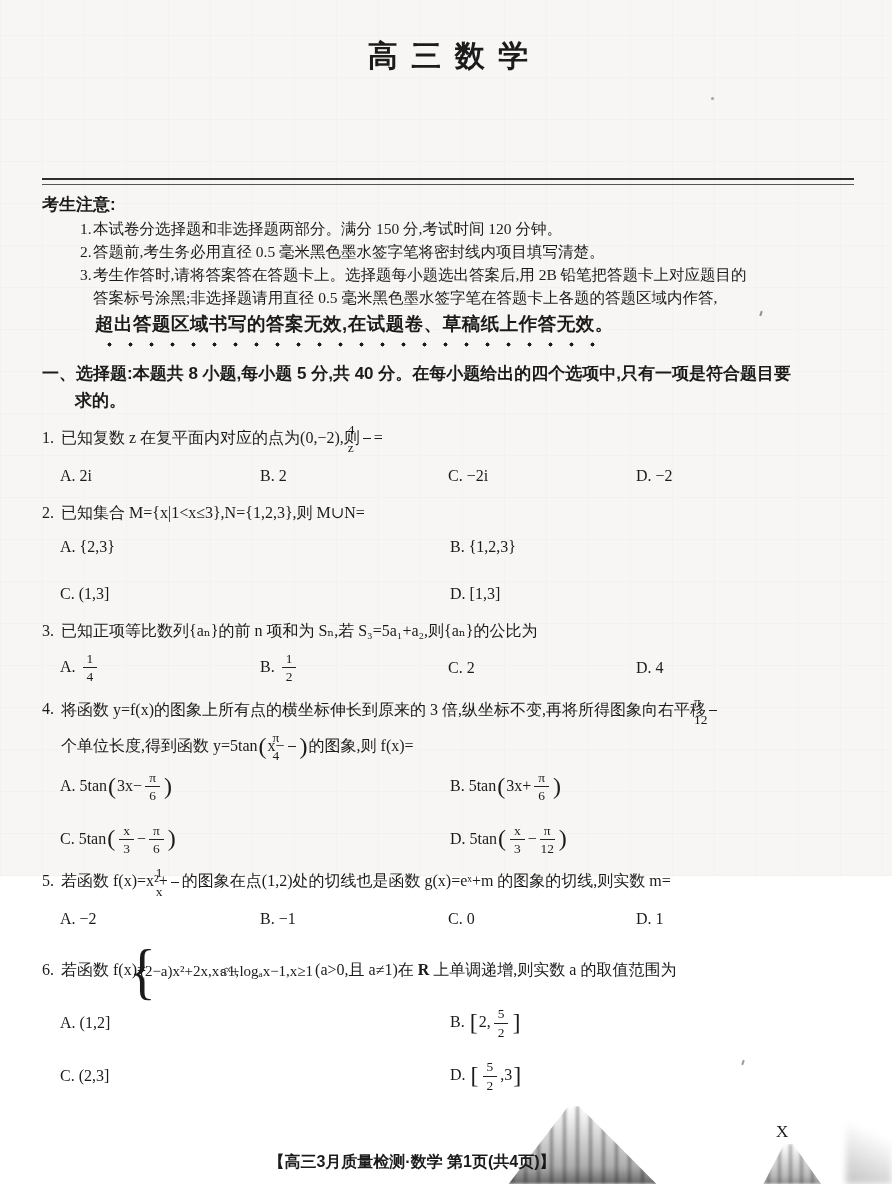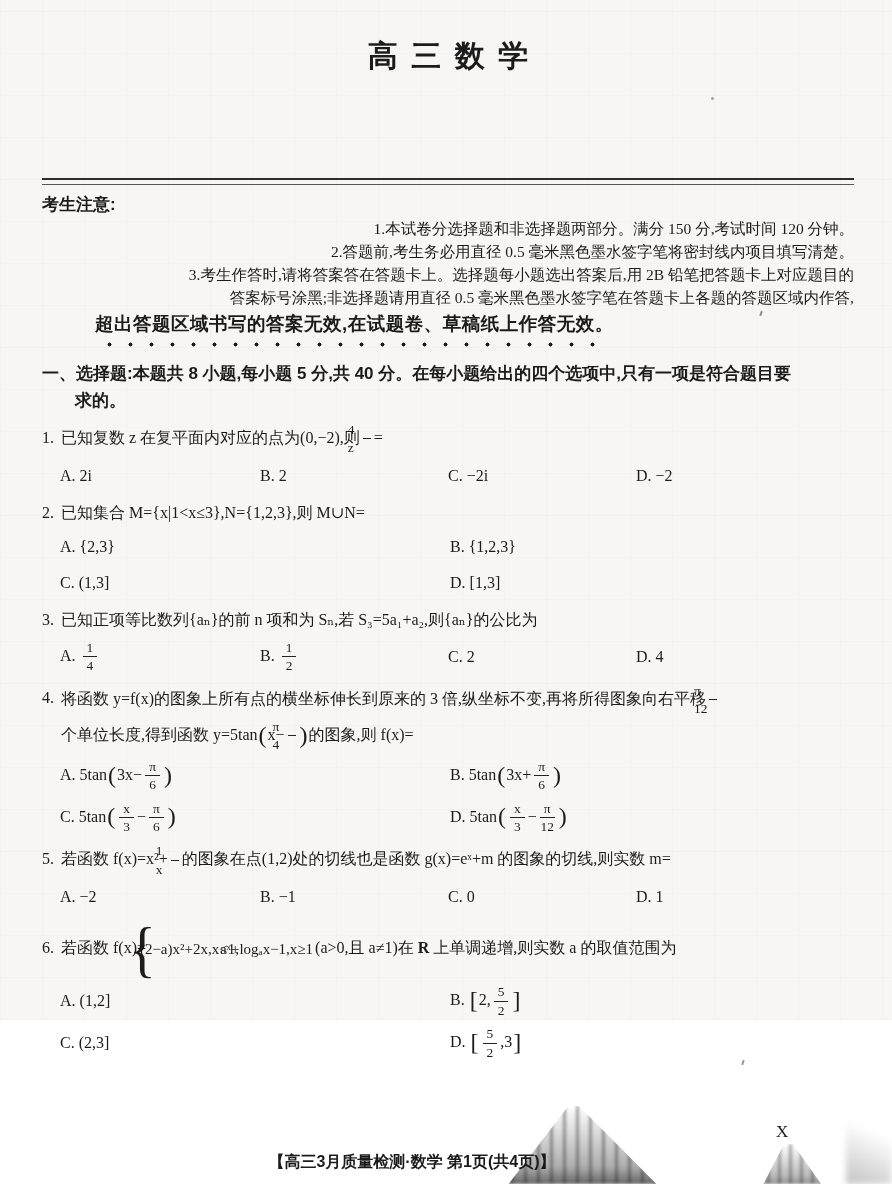--- a/index.html
+++ b/index.html
@@ -2,41 +2,41 @@
 <html><head>
 <meta charset="utf-8">
 <style>
   html,body{margin:0;padding:0;}
   body{
     width:892px;height:1184px;overflow:hidden;
     font-family:"Liberation Serif","DejaVu Serif",serif;
     color:#1b1b1b;background:#fff;
   }
   .page{
-    position:relative;width:892px;height:1020px;box-sizing:border-box;
+    position:relative;width:892px;height:876px;box-sizing:border-box;
     padding:34px 38px 12px 42px;
     background:#f7f6f4;
     background-image:
       repeating-linear-gradient(0deg, rgba(190,190,190,.07) 0 1px, transparent 1px 42px),
       repeating-linear-gradient(90deg, rgba(190,190,190,.07) 0 1px, transparent 1px 42px);
   }
   
   .title{
     text-align:center;font-size:30px;font-weight:600;line-height:44px;
     letter-spacing:0.45em;text-indent:0.45em;
     font-family:"Liberation Serif","DejaVu Serif",serif;
   }
   .rule{height:4px;border-top:2px solid #2e2e2e;border-bottom:1px solid #555;margin-top:100px;}
   
   .notice-header{
     margin-top:8px;font-size:17px;font-weight:700;line-height:24px;
     font-family:"Liberation Sans","DejaVu Sans",sans-serif;
   }
   .n-item{padding-left:51px;font-size:15.5px;}
-  .n-line{line-height:23px;text-indent:-13px;text-align:right;}
+  .n-line{line-height:23px;text-indent:-13px;}
   .n-line.cont{text-indent:0;}
   .n-num{display:inline-block;width:13px;text-indent:0;}
   .n-bold{
     margin-left:2px;font-size:18.5px;font-weight:700;line-height:29px;letter-spacing:.5px;
     font-family:"Liberation Sans","DejaVu Sans",sans-serif;
   }
   .dots{
     margin:0 0 2px 4px;height:9px;width:500px;
     background-image:radial-gradient(circle, #1a1a1a 1.8px, transparent 2.2px);
     background-size:21px 9px;background-position:2px 2px;background-repeat:repeat-x;
@@ -46,21 +46,21 @@
     margin-top:13px;font-size:17px;font-weight:700;
     font-family:"Liberation Sans","DejaVu Sans",sans-serif;
   }
   .sec-line{line-height:27px;}
   .sec-line2{padding-left:33px;}
   
   .questions{margin-top:0;}
   .q{margin-top:7px;font-size:16px;}
   .q-stem{line-height:30px;padding-left:19px;text-indent:-19px;}
   .q-stem .q-num{display:inline-block;width:19px;text-indent:0;}
-  .opts{display:grid;padding-left:18px;row-gap:6px;margin-top:4px;align-items:center;}
+  .opts{display:grid;padding-left:18px;row-gap:17px;margin-top:4px;align-items:center;}
   .opts-4{grid-template-columns:200px 188px 188px 1fr;}
   .opts-2{grid-template-columns:390px 1fr;}
   .option{white-space:nowrap;line-height:30px;}
   
   .frac{
     display:inline-flex;flex-direction:column;align-items:center;vertical-align:middle;
     margin:1px 3px;font-size:0.84em;line-height:1.15;
   }
   .frac .num{padding:0 4px 1px;border-bottom:1.4px solid #222;}
   .frac .den{padding-top:1px;}

